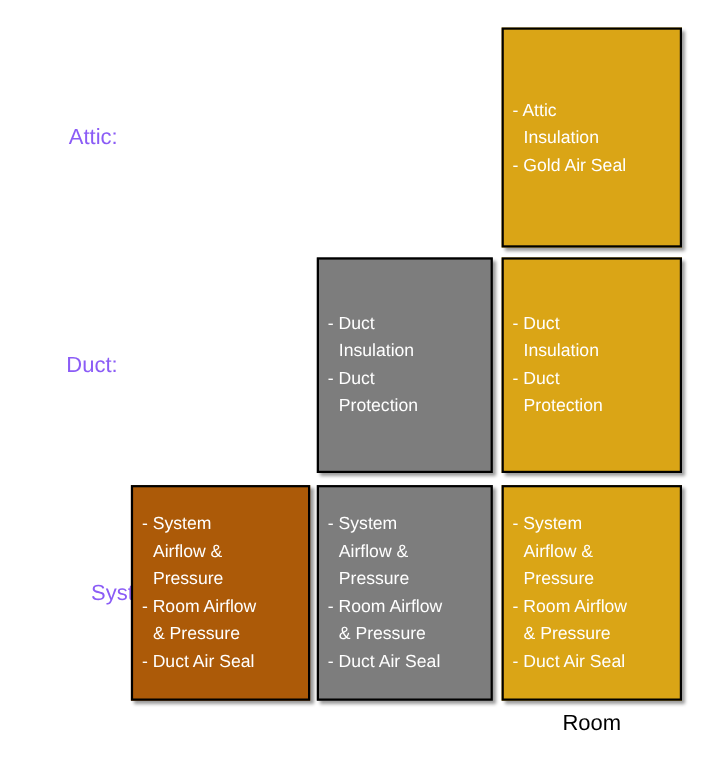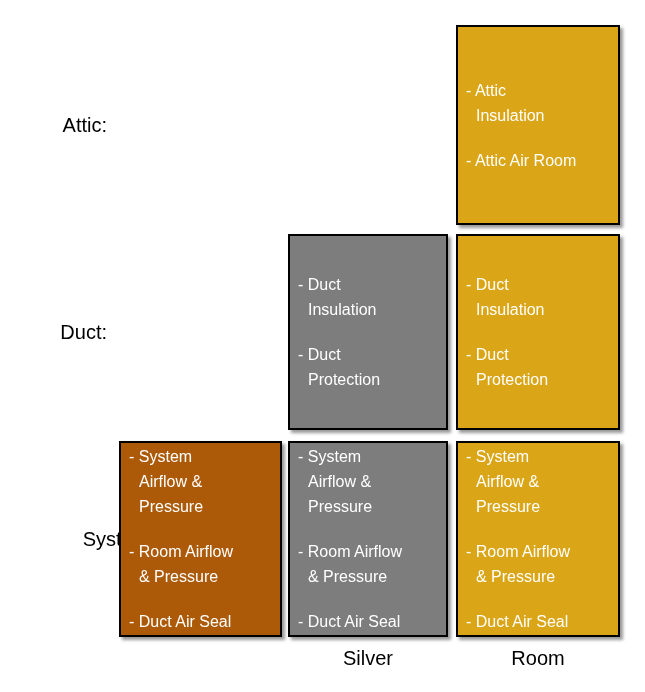--- a/index.html
+++ b/index.html
@@ -17,41 +17,40 @@
   }
   
   .row-label {
     position: absolute;
     left: 0;
     width: 107px;
     display: flex;
     align-items: center;
     justify-content: flex-end;
     font-size: 20px;
-    color: #000000;
+    color: #8b5cf6;
     white-space: nowrap;
   }
   .row-label.attic  { top: 25px;  height: 200px; }
   .row-label.duct   { top: 234px; height: 196px; }
   .row-label.system { top: 441px; height: 196px; margin-left: 48px; }
 
   
   .box {
     position: absolute;
     box-sizing: border-box;
     border: 2.5px solid #000000;
     box-shadow: 3px 3px 3px rgba(0,0,0,0.40);
     display: flex;
     flex-direction: column;
     justify-content: center;
     padding: 0 4px 0 8px;
     color: #ffffff;
     font-size: 16px;
     line-height: 25px;
-    gap: 20px;
   }
   .box.attic-gold    { left: 456px; top: 25px;  width: 164px; height: 200px; }
   .box.duct-silver   { left: 288px; top: 234px; width: 160px; height: 196px; }
   .box.duct-gold     { left: 456px; top: 234px; width: 164px; height: 196px; }
   .box.system-bronze { left: 119px; top: 441px; width: 163px; height: 196px; }
   .box.system-silver { left: 288px; top: 441px; width: 160px; height: 196px; }
   .box.system-gold   { left: 456px; top: 441px; width: 164px; height: 196px; }
 
   .item .line { padding-left: 10px; }
   .item .line.first { padding-left: 0; }
@@ -80,21 +79,21 @@
   <div class="row-label attic">Attic:</div>
   <div class="row-label duct">Duct:</div>
   <div class="row-label system">System:</div>
 
   <div class="box attic-gold" style="background-color: rgb(218, 165, 22);">
       <div class="item">
         <div class="line first">Attic</div>
         <div class="line">Insulation</div>
       </div>
       <div class="item">
-        <div class="line first">Attic Air Room</div>
+        <div class="line first">Gold Air Seal</div>
       </div>
     </div>
 
   <div class="box duct-silver" style="background-color: rgb(125, 125, 125);">
       <div class="item">
         <div class="line first">Duct</div>
         <div class="line">Insulation</div>
       </div>
       <div class="item">
         <div class="line first">Duct</div>
@@ -151,16 +150,15 @@
       </div>
       <div class="item">
         <div class="line first">Room Airflow</div>
         <div class="line">&amp; Pressure</div>
       </div>
       <div class="item">
         <div class="line first">Duct Air Seal</div>
       </div>
     </div>
 
-  <div class="col-label silver">Silver</div>
   <div class="col-label gold">Room</div>
 
 </div>
 
 </body></html>

